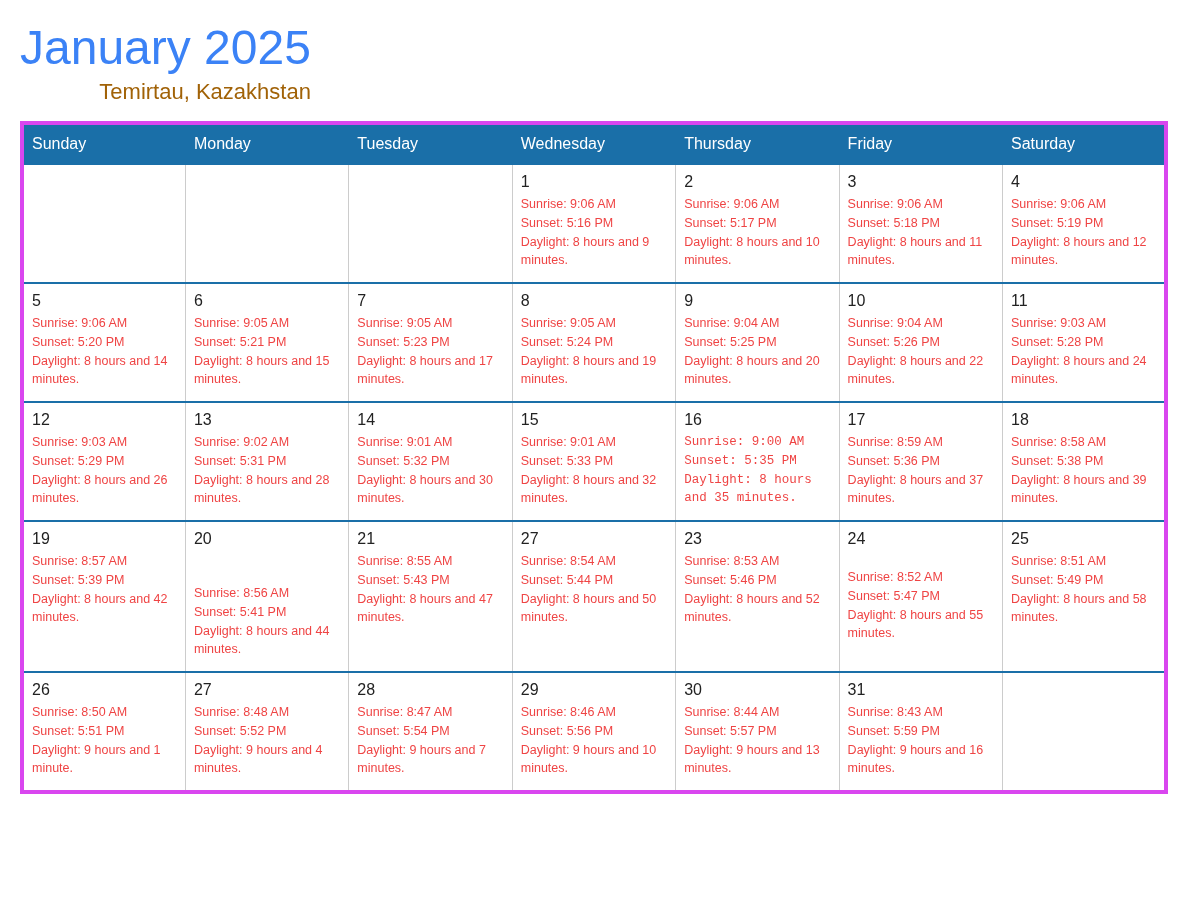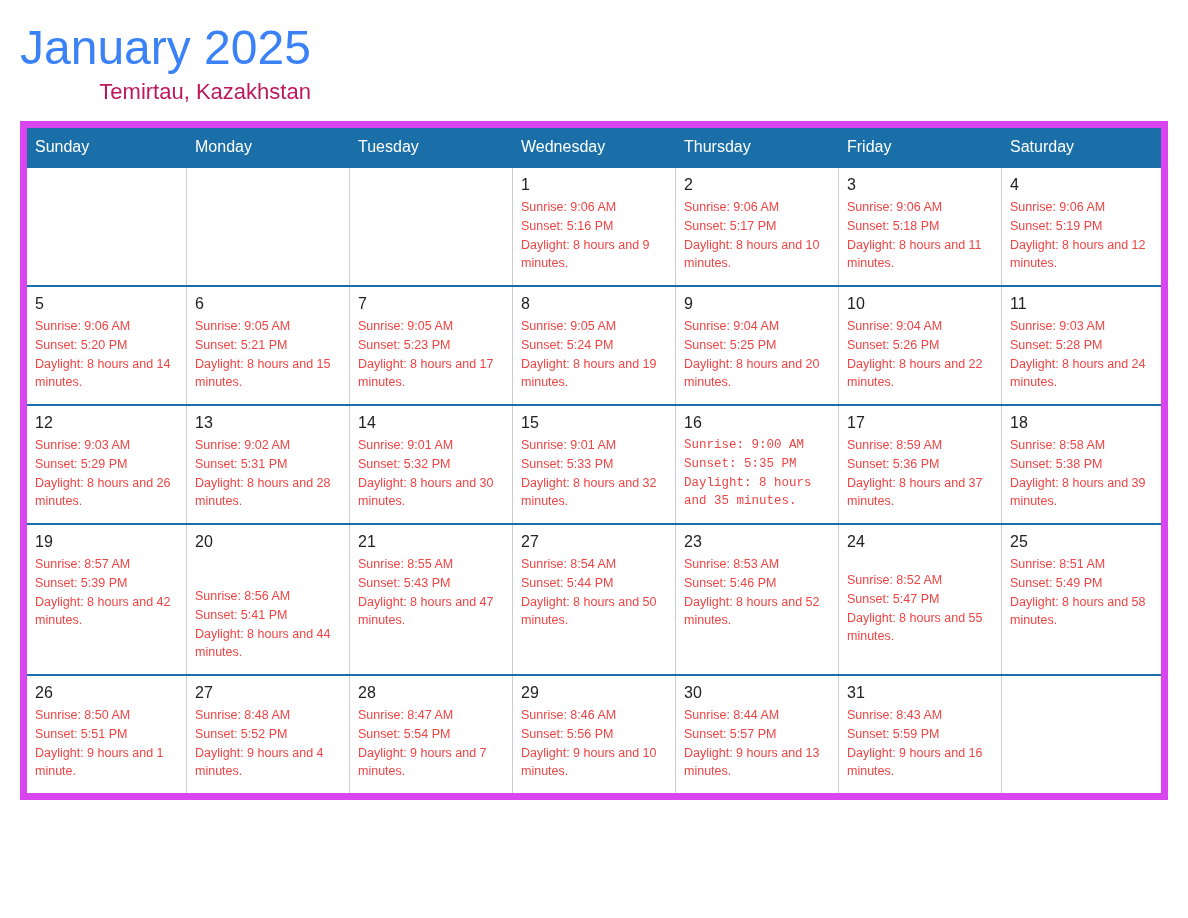--- a/index.html
+++ b/index.html
@@ -24,27 +24,27 @@
     .title-area {
       text-align: right;
     }
     .month-title {
       font-size: 48px;
       font-weight: normal;
       color: #3b82f6;
     }
     .location-title {
       font-size: 22px;
-      color: #be185d;
+      color: #a16207;
       margin-top: 4px;
     }
     .calendar-table {
       width: 100%;
       border-collapse: collapse;
-      border: 7px solid #d946ef;
+      border: 4px solid #d946ef;
     }
     .calendar-table th {
       background-color: #1a6fa8;
       color: #fff;
       font-size: 16px;
       font-weight: normal;
       padding: 10px 8px;
       text-align: left;
       border: 1px solid #1a6fa8;
     }

